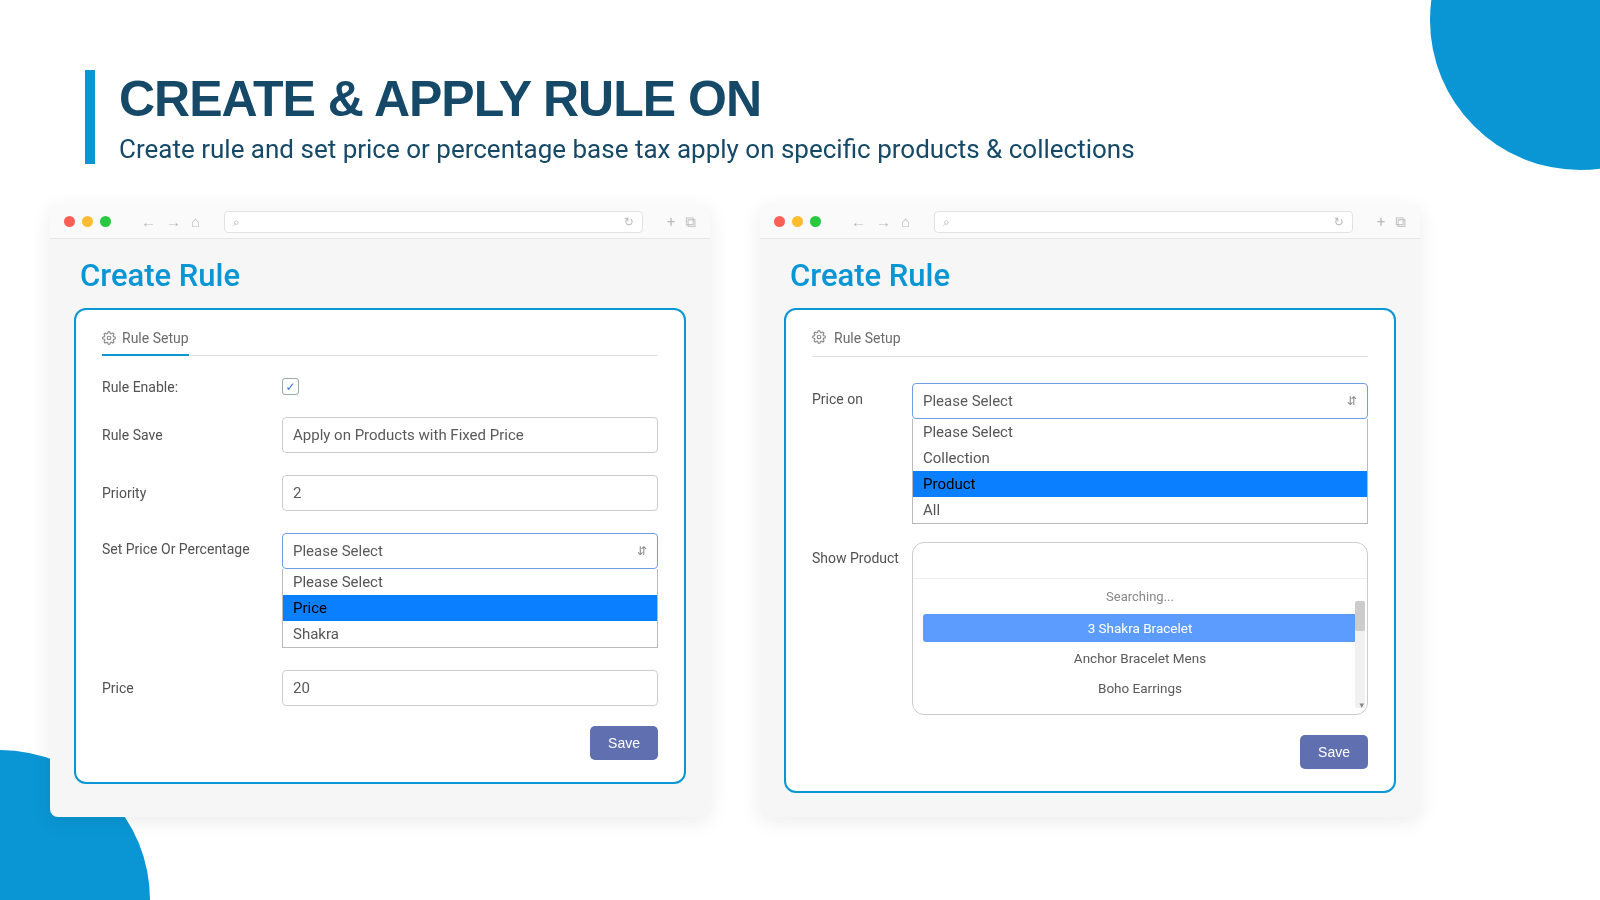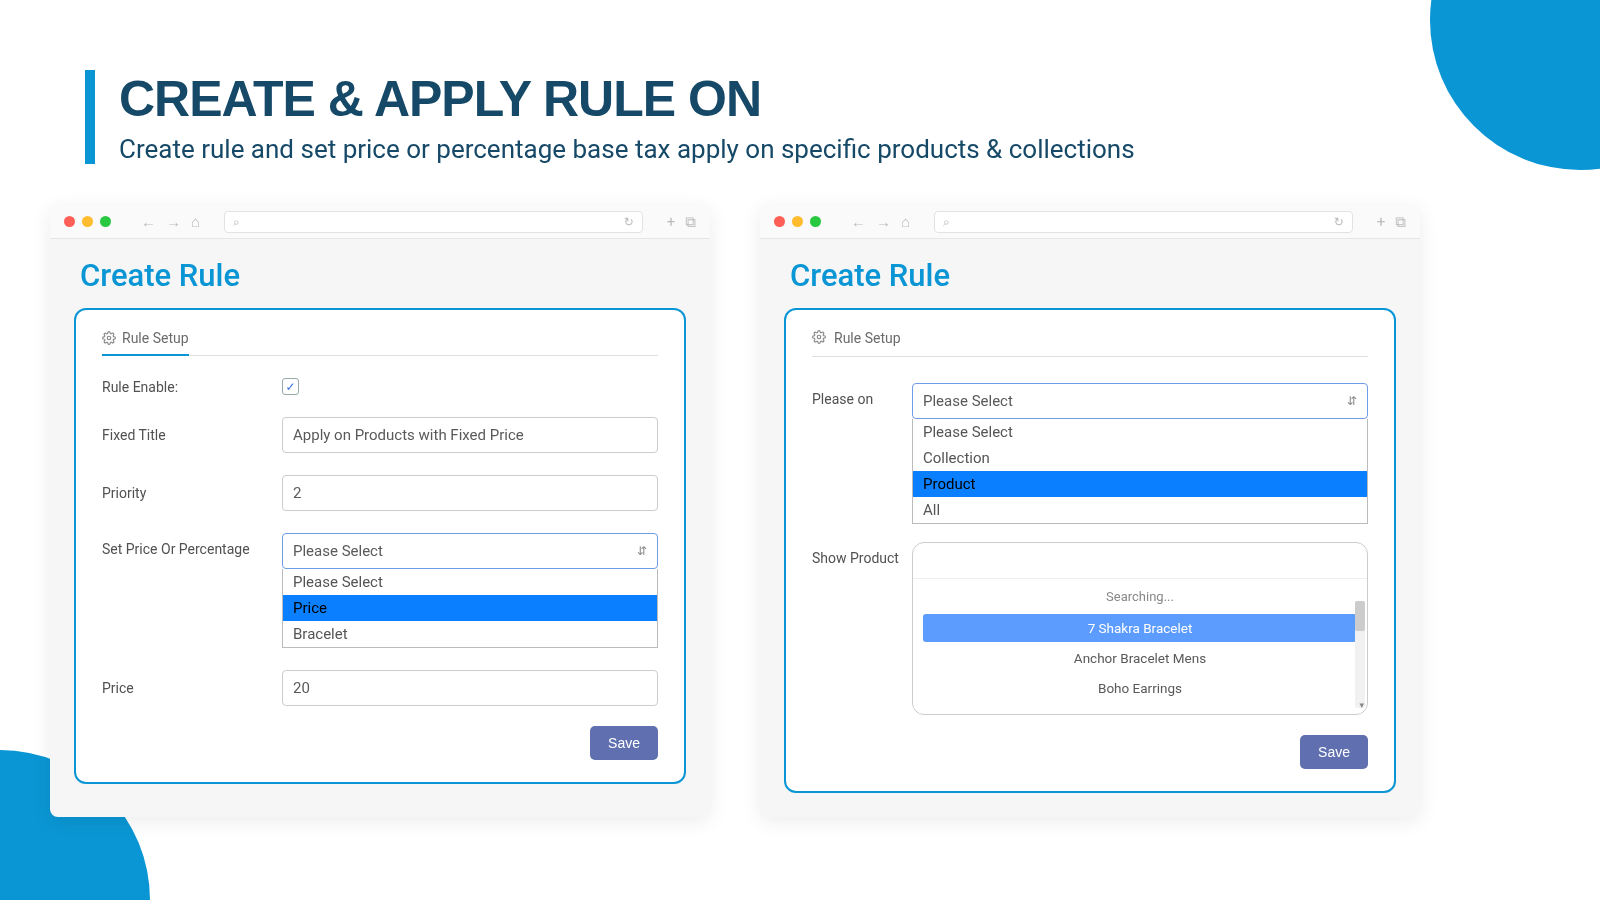--- a/index.html
+++ b/index.html
@@ -304,21 +304,21 @@
         </div>
 
         <div class="form-row">
           <label>Rule Enable:</label>
           <div class="checkbox">
             <span>✓</span>
           </div>
         </div>
 
         <div class="form-row">
-          <label>Fixed Title</label>
+          <label>Rule Save</label>
           <div class="text-input">
             <span>Apply on Products with Fixed Price</span>
           </div>
         </div>
 
         <div class="form-row">
           <label>Priority</label>
           <div class="text-input">
             <span>2</span>
           </div>
@@ -327,21 +327,21 @@
         <div class="form-row align-top">
           <label>Set Price Or Percentage</label>
           <div class="select-wrap">
             <div class="select blue-border">
               <span>Please Select</span>
               <span class="caret">⇵</span>
             </div>
             <div class="dropdown">
               <div class="dropdown-item">Please Select</div>
               <div class="dropdown-item selected">Price</div>
-              <div class="dropdown-item">Bracelet</div>
+              <div class="dropdown-item">Shakra</div>
             </div>
           </div>
         </div>
 
         <div class="form-row">
           <label>Price</label>
           <div class="text-input">
             <span>20</span>
           </div>
         </div>
@@ -381,42 +381,42 @@
           <span class="gear">
             <svg width="14" height="14" viewBox="0 0 24 24" fill="none" stroke="#888" stroke-width="2">
                 <circle cx="12" cy="12" r="3"></circle>
                 <path d="M19.4 15a1.65 1.65 0 0 0 .33 1.82l.06.06a2 2 0 1 1-2.83 2.83l-.06-.06a1.65 1.65 0 0 0-1.82-.33 1.65 1.65 0 0 0-1 1.51V21a2 2 0 1 1-4 0v-.09a1.65 1.65 0 0 0-1-1.51 1.65 1.65 0 0 0-1.82.33l-.06.06a2 2 0 1 1-2.83-2.83l.06-.06a1.65 1.65 0 0 0 .33-1.82 1.65 1.65 0 0 0-1.51-1H3a2 2 0 1 1 0-4h.09a1.65 1.65 0 0 0 1.51-1 1.65 1.65 0 0 0-.33-1.82l-.06-.06a2 2 0 1 1 2.83-2.83l.06.06a1.65 1.65 0 0 0 1.82.33h0a1.65 1.65 0 0 0 1-1.51V3a2 2 0 1 1 4 0v.09a1.65 1.65 0 0 0 1 1.51h0a1.65 1.65 0 0 0 1.82-.33l.06-.06a2 2 0 1 1 2.83 2.83l-.06.06a1.65 1.65 0 0 0-.33 1.82v0a1.65 1.65 0 0 0 1.51 1H21a2 2 0 1 1 0 4h-.09a1.65 1.65 0 0 0-1.51 1z"></path>
               </svg>
           </span>
           <span>Rule Setup</span>
         </div>
 
         <div class="form-row align-top" style="margin-top:26px">
-          <label style="width:100px">Please on</label>
+          <label style="width:100px">Price on</label>
           <div class="select-wrap">
             <div class="select blue-border">
               <span>Please Select</span>
               <span class="caret">⇵</span>
             </div>
             <div class="dropdown">
               <div class="dropdown-item">Please Select</div>
               <div class="dropdown-item">Collection</div>
               <div class="dropdown-item selected">Product</div>
               <div class="dropdown-item">All</div>
             </div>
           </div>
         </div>
 
         <div class="form-row align-top" style="margin-top:18px">
           <label style="width:100px">Show Product</label>
           <div class="product-search">
             <div class="top-input"></div>
             <div class="product-list">
               <div class="searching">Searching...</div>
-              <div class="product-item selected">7 Shakra Bracelet</div>
+              <div class="product-item selected">3 Shakra Bracelet</div>
               <div class="product-item">Anchor Bracelet Mens</div>
               <div class="product-item">Boho Earrings</div>
               <div class="scrollbar">
                 <div class="thumb"></div>
                 <div class="arrow">▾</div>
               </div>
             </div>
           </div>
         </div>
 

